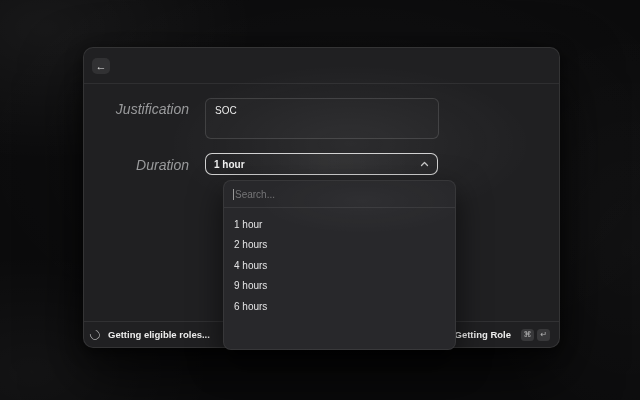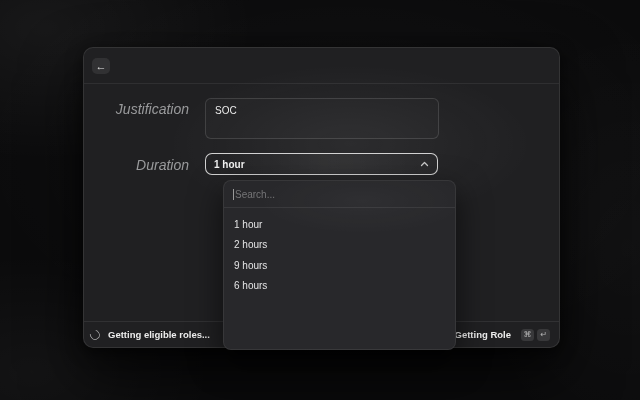--- a/index.html
+++ b/index.html
@@ -167,20 +167,23 @@
       <div class="search-placeholder">Search...</div>
     </div>
     <div class="option-list">
       <div class="option-row">
         <span>1 hour</span>
       </div>
       <div class="option-row">
         <span>2 hours</span>
       </div>
       <div class="option-row">
+        <span>4 hours</span>
+      </div>
+      <div class="option-row">
         <span>9 hours</span>
       </div>
       <div class="option-row">
         <span>6 hours</span>
       </div>
     </div>
   </div>
 
 </div>
 

